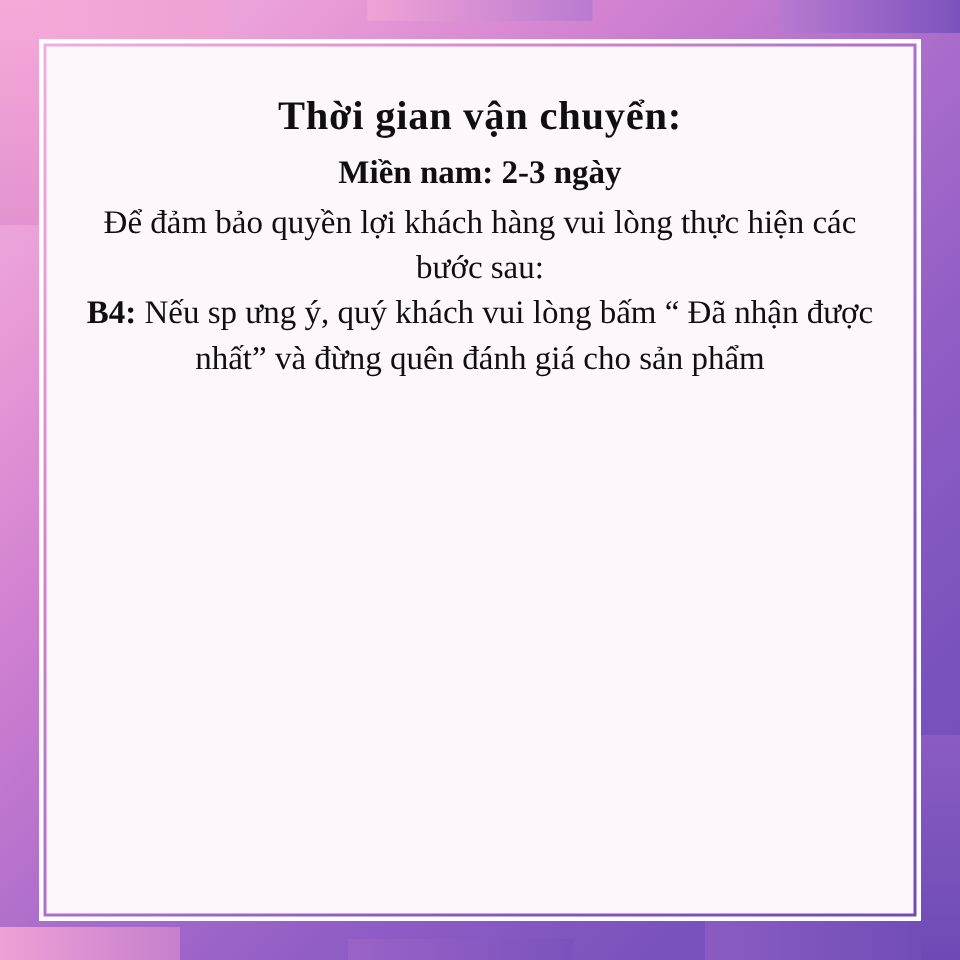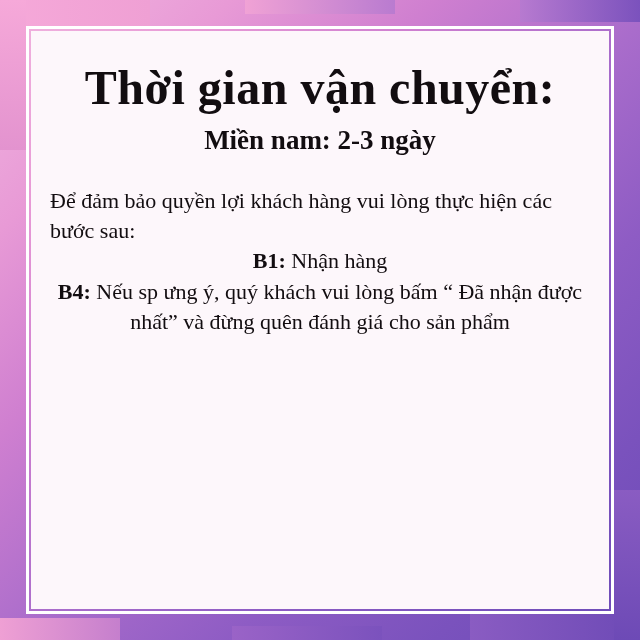--- a/index.html
+++ b/index.html
@@ -64,48 +64,47 @@
     background: #fdf7fb;
     box-sizing: border-box;
     padding: 26px 18px 18px 18px;
     display: flex;
     flex-direction: column;
     align-items: center;
     color: #120d10;
   }
 
   .heading-main {
-    font-size: 48px;
+    font-size: 27px;
     font-weight: bold;
     letter-spacing: 0.5px;
     line-height: 1.05;
     text-align: center;
     margin: 6px 0 8px 0;
     white-space: nowrap;
   }
   .line-bold {
-    font-size: 27px;
+    font-size: 22px;
     font-weight: bold;
     line-height: 1.42;
     text-align: center;
   }
   .heading-second {
     font-size: 28px;
     font-weight: bold;
     line-height: 1.1;
     text-align: center;
     margin: 18px 0 2px 0;
     white-space: nowrap;
   }
   .body-text {
     font-size: 22px;
     line-height: 1.38;
-    text-align: left;
+    text-align: center;
     max-width: 540px;
-    margin-top: 24px;
   }
   .step {
     font-size: 22px;
     line-height: 1.38;
     text-align: center;
     max-width: 540px;
   }
   .step b {
     font-weight: bold;
   }
@@ -133,20 +132,17 @@
     <div class="heading-main">Thời gian vận chuyển:</div>
 
     <div class="shipping-block">
       <div class="line-bold">Miền nam: 2-3 ngày</div>
     </div>
 
 
     <div class="body-text">Để đảm bảo quyền lợi khách hàng vui lòng thực hiện các bước sau:</div>
 
     <div class="step">
-      <b>B1:</b><span> Nhận hàng</span>
-    </div>
-    <div class="step">
       <b>B4:</b><span> Nếu sp ưng ý, quý khách vui lòng bấm “ Đã nhận được nhất” và đừng quên đánh giá cho sản phẩm</span>
     </div>
 
   </div>
 </div>
 
 </body></html>

